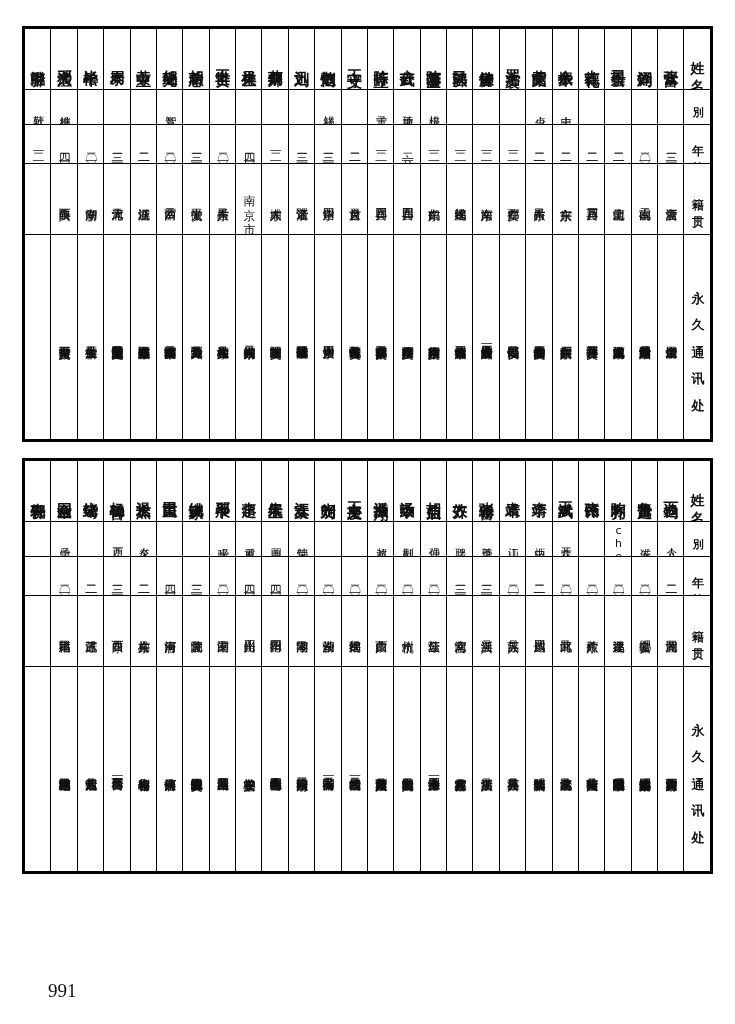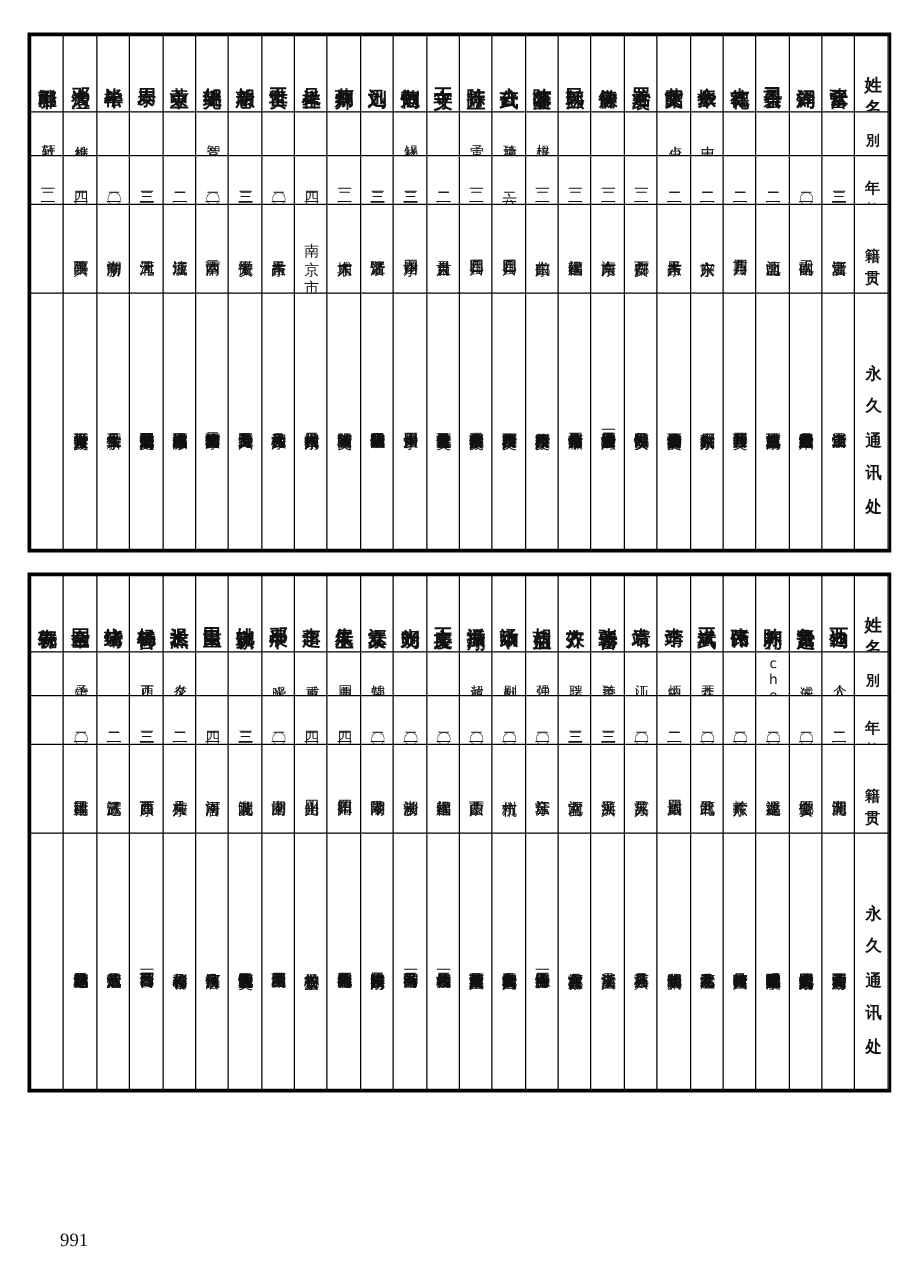--- a/index.html
+++ b/index.html
@@ -65,21 +65,21 @@
   .r-orig td.hdr  { font-size: 12px; }
   .r-addr td.hdr  { font-size: 13px; letter-spacing: 6px; vertical-align: middle; }
 
   td.cell-inner {
     padding-top: 4px;
   }
   .page-number {
     position: absolute;
     left: 48px;
     bottom: 22px;
-    font-size: 15px;
+    font-size: 19px;
     font-family: "Liberation Serif", serif;
     color: #111;
   }
 </style>
 </head>
 <body>
 
 <div class="page">
 
   <div class="table-block">

